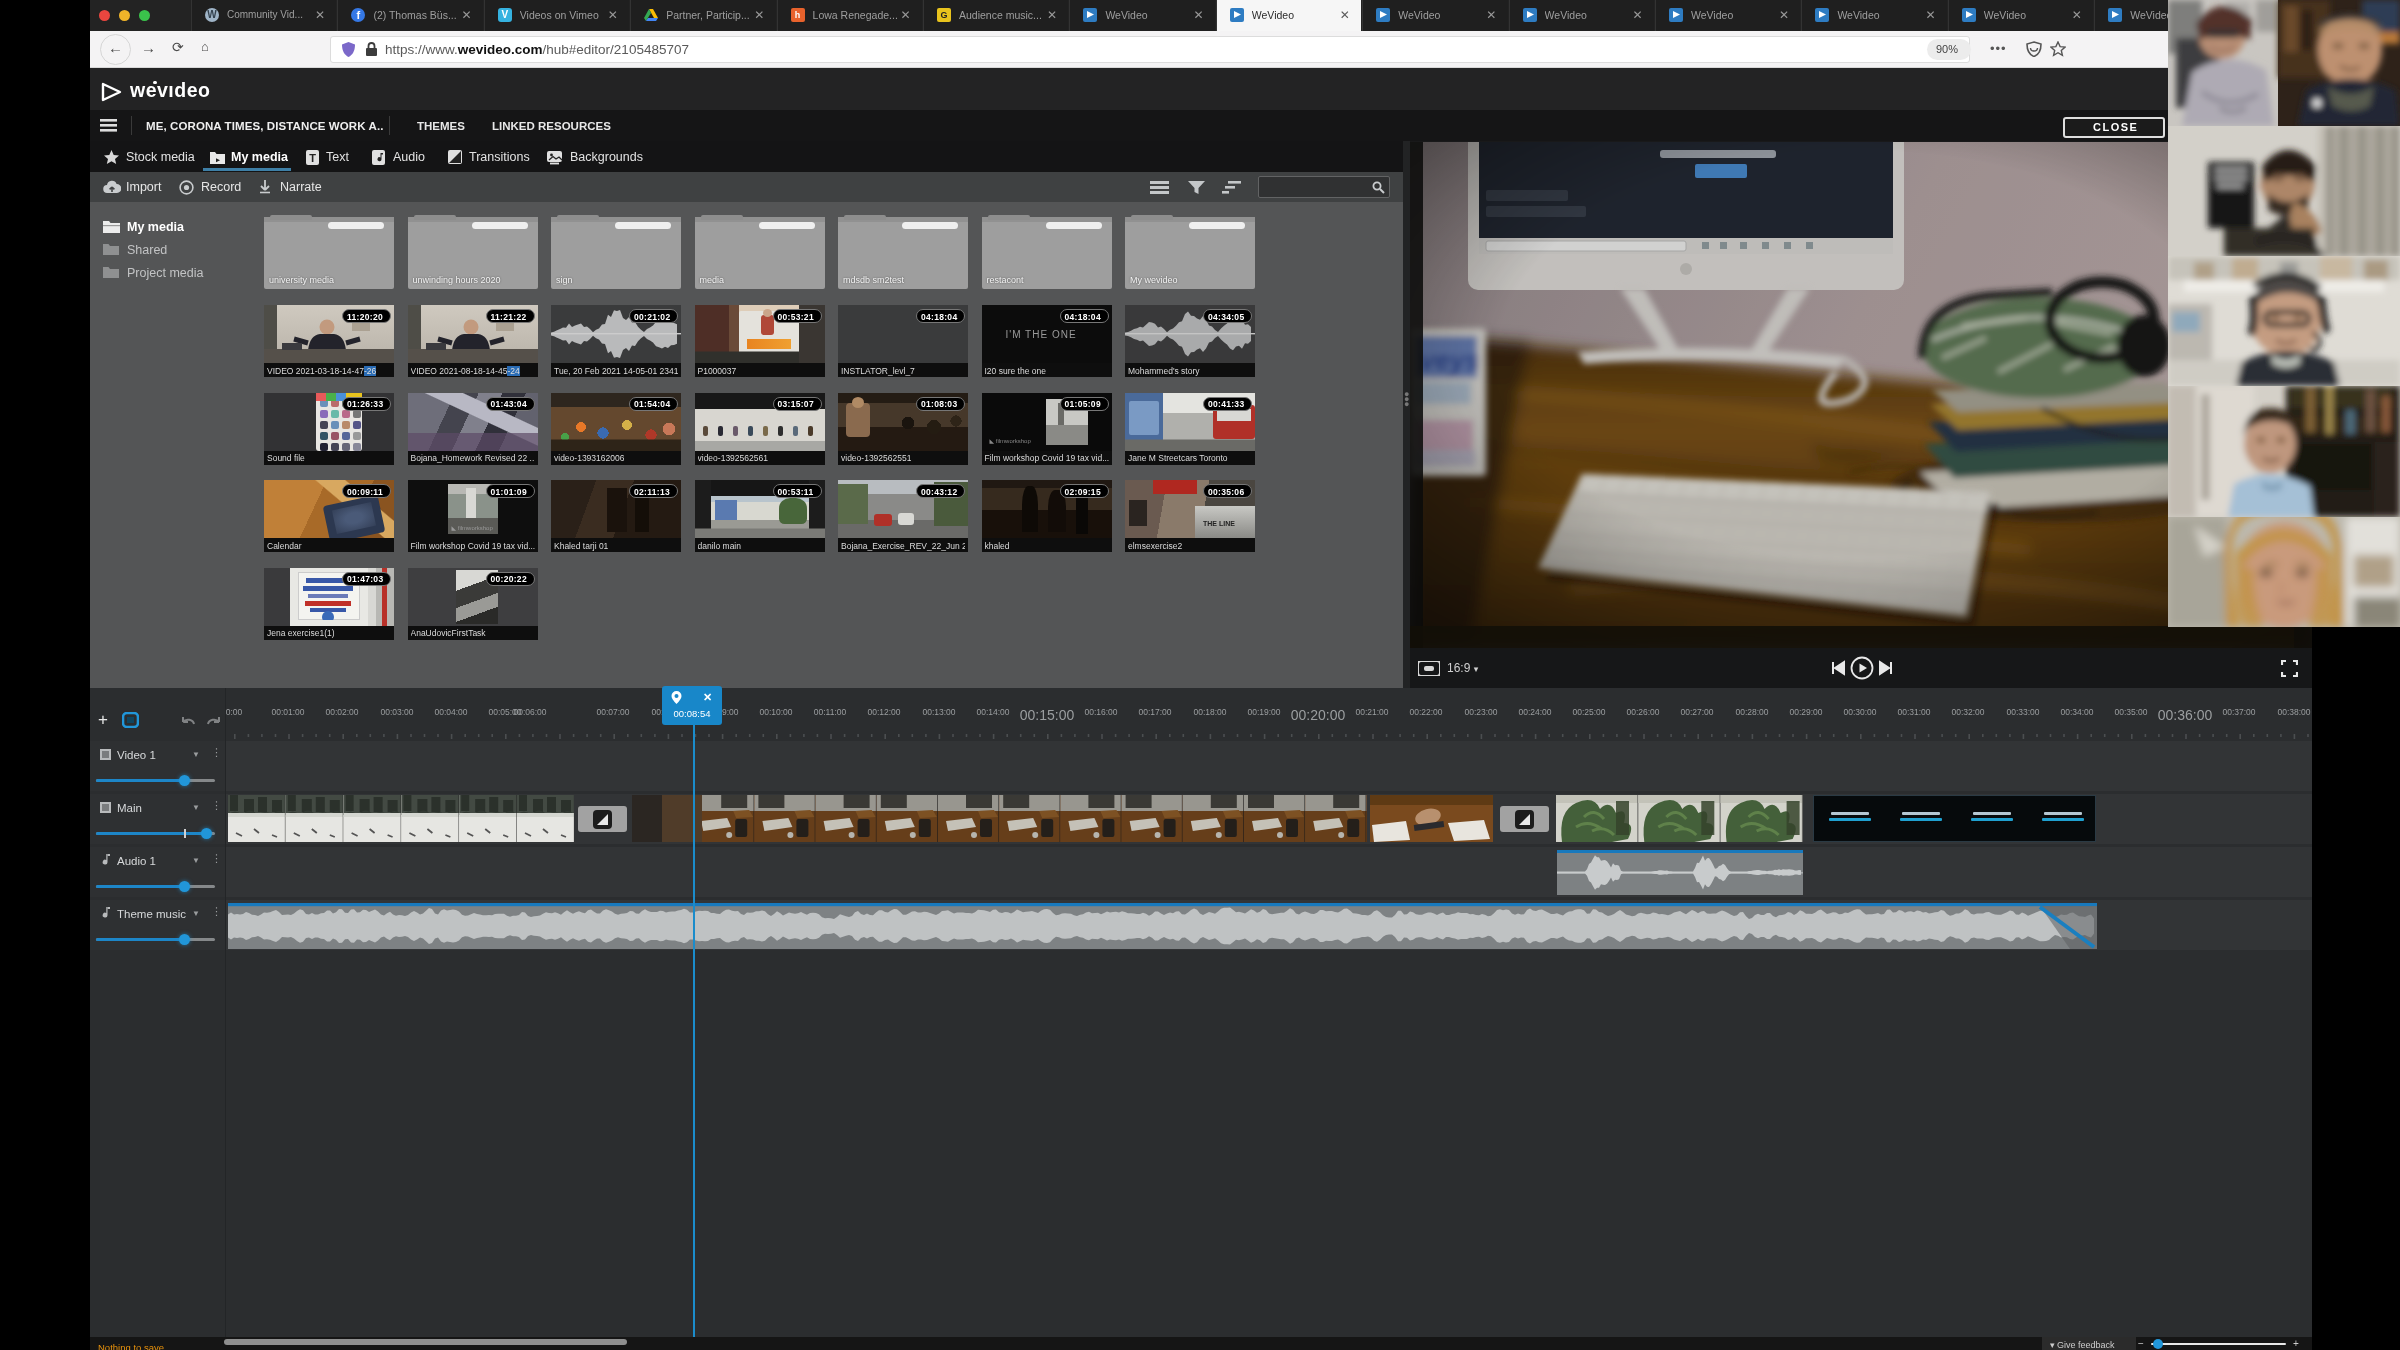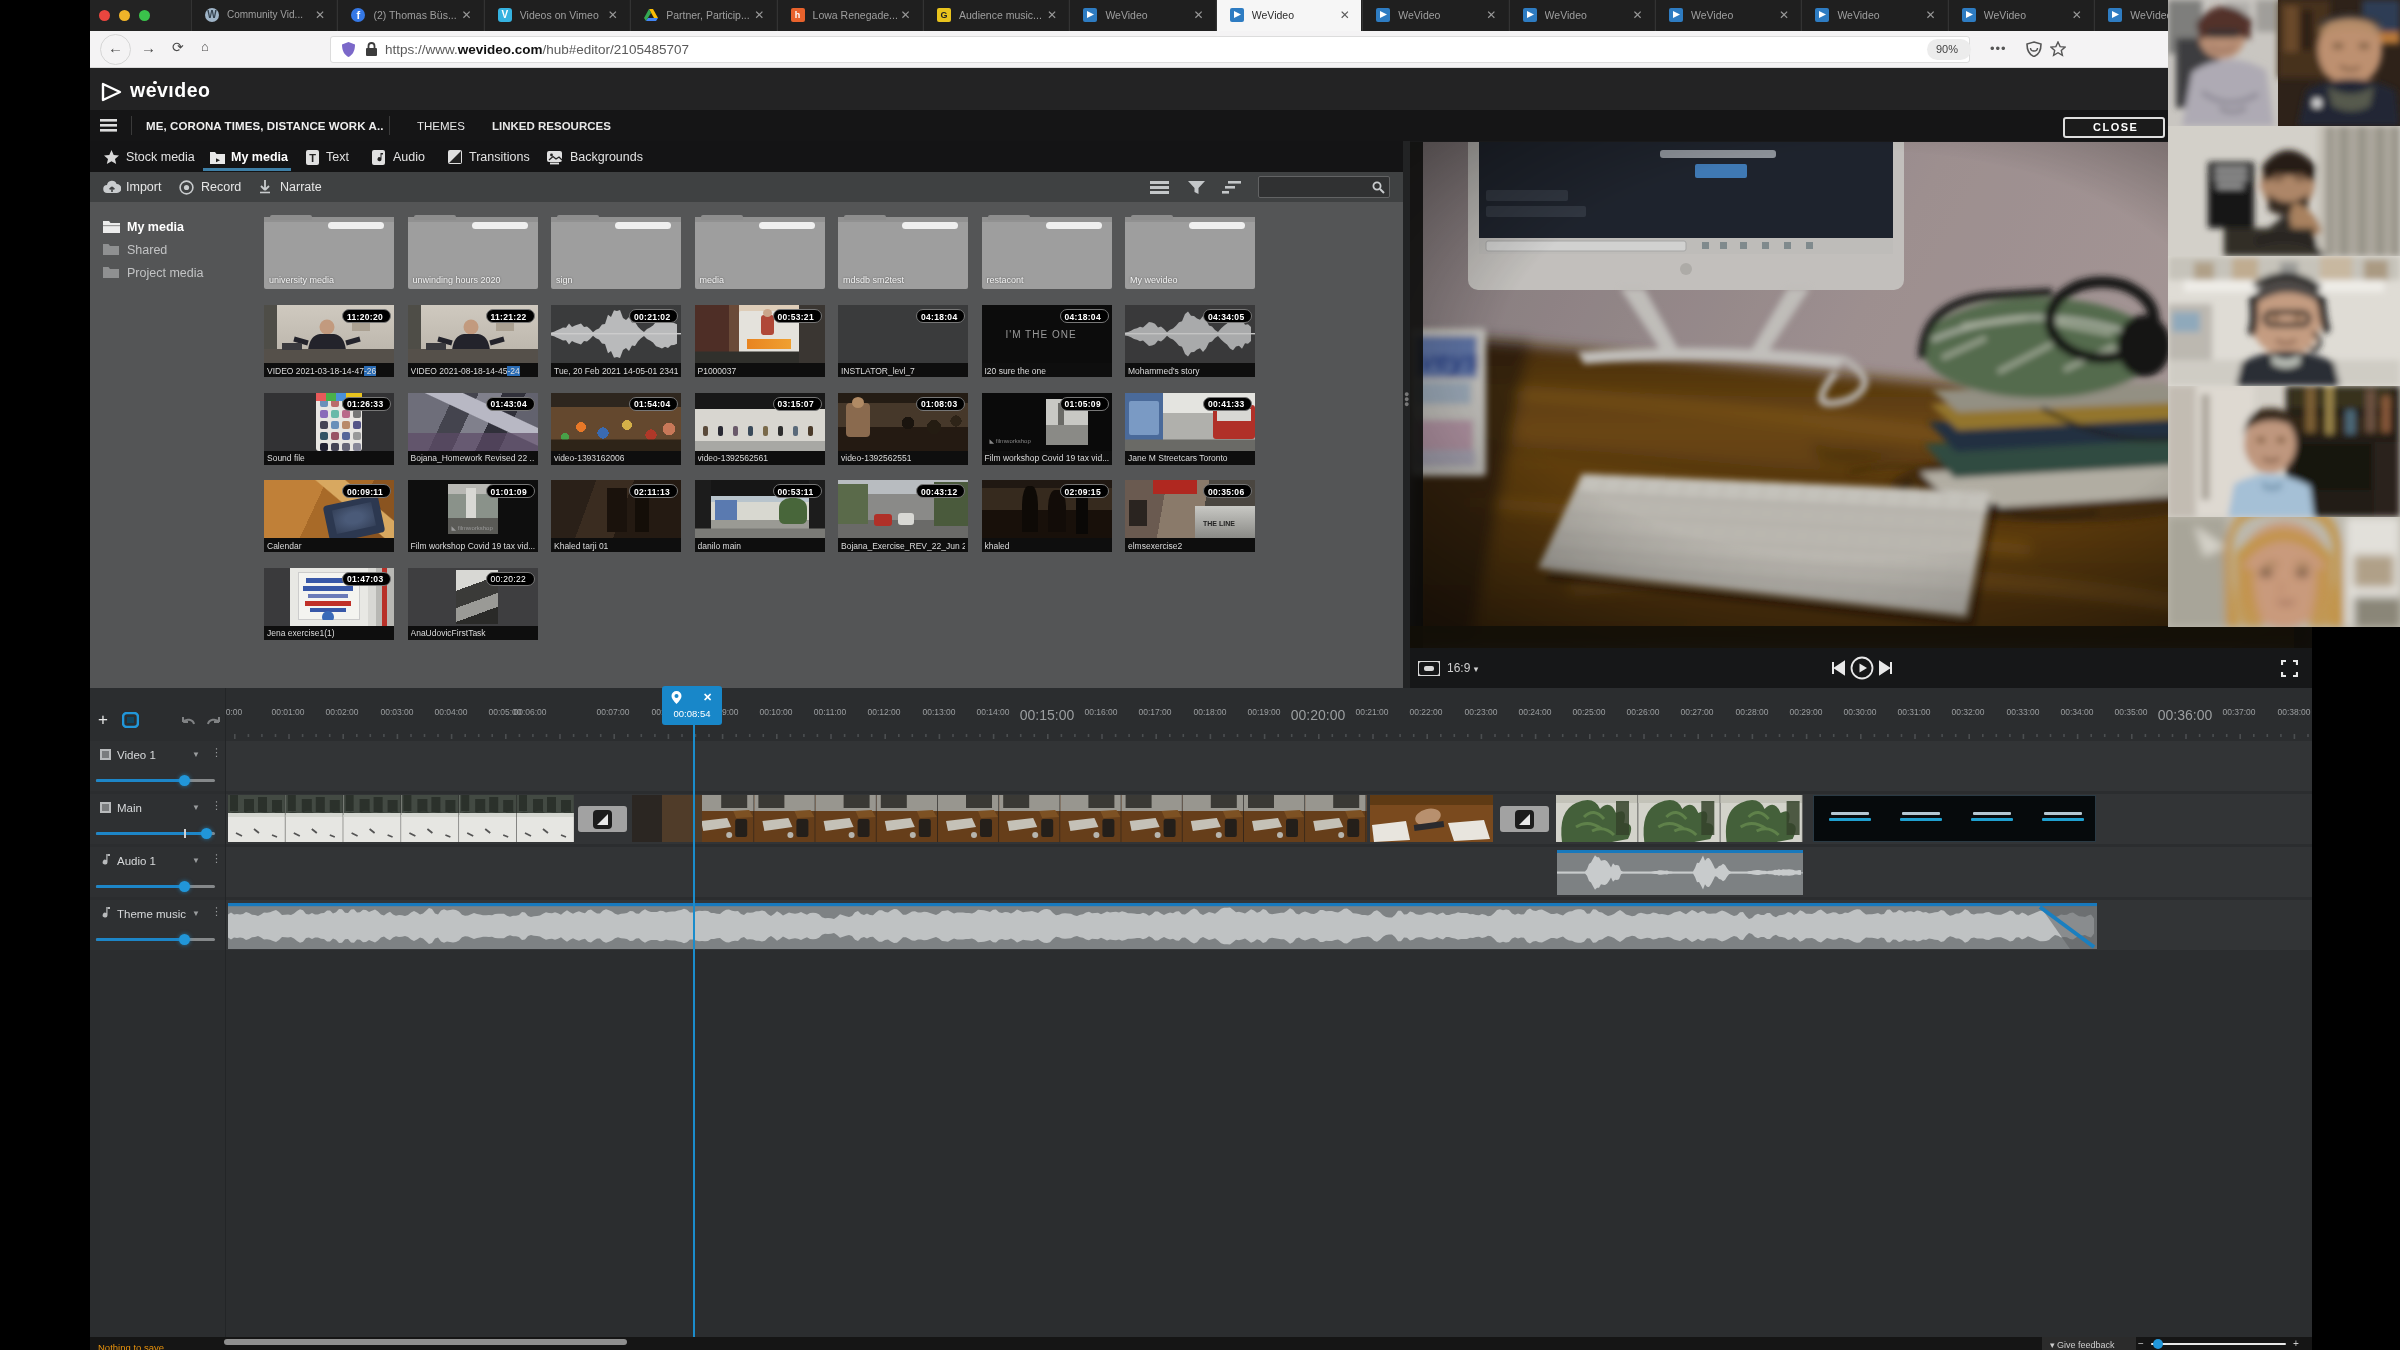--- a/index.html
+++ b/index.html
@@ -129,21 +129,21 @@
     <div class="a" style="left:153px;top:80.5px;width:3.5px;height:3.5px;background:#fff;border-radius:50%"></div>
     <div class="a" style="left:90px;top:110px;width:2222px;height:31px;background:#151516"></div>
     <svg class="a" style="left:100px;top:119px" width="17" height="13">
       <rect width="17" height="2.6" fill="#ddd"></rect>
       <rect y="5" width="17" height="2.6" fill="#ddd"></rect>
       <rect y="10" width="17" height="2.6" fill="#ddd"></rect>
     </svg>
     <div class="a" style="left:131px;top:116px;width:1px;height:19px;background:#3a3a3a"></div>
     <div class="tx" style="left:146px;top:119.5px;width:237px;overflow:hidden;font-size:11.5px;font-weight:bold;color:#efefef;letter-spacing:.1px">ME, CORONA TIMES, DISTANCE WORK A...</div>
     <div class="a" style="left:389px;top:116px;width:1px;height:19px;background:#3a3a3a"></div>
-    <div class="tx" style="left:417px;top:119.5px;font-size:11.5px;font-weight:normal;color:#e8e8e8">THEMES</div>
+    <div class="tx" style="left:417px;top:119.5px;font-size:11.5px;font-weight:bold;color:#e8e8e8">THEMES</div>
     <div class="tx" style="left:492px;top:119.5px;font-size:11.5px;font-weight:bold;color:#e8e8e8">LINKED RESOURCES</div>
     <div class="a" style="left:2063px;top:117px;width:102px;height:21px;border:2px solid #dedede;border-radius:3px;background:#1b1b1b"></div>
     <div class="tx" style="left:2093px;top:121px;font-size:11px;font-weight:bold;color:#fff;letter-spacing:1.5px">CLOSE</div>
     <div class="a" style="left:90px;top:141px;width:1313px;height:31px;background:#141415"></div>
     <div class="a" style="left:90px;top:172px;width:1313px;height:30px;background:#3f4142"></div>
     <div class="a" style="left:90px;top:202px;width:1313px;height:486px;background:#545556"></div>
     <svg class="a" style="left:103px;top:149px" width="17" height="17">
       <path d="M8.5 1 l2.2 4.9 5.3 .5 -4 3.5 1.2 5.2 -4.7-2.8 -4.7 2.8 1.2-5.2 -4-3.5 5.3-.5 Z" fill="#d8d8d8"></path>
     </svg>
     <div class="tx" style="left:126px;top:150px;font-size:12.5px;color:#e2e2e2">Stock media</div>
@@ -550,21 +550,21 @@
     <div class="a" style="left:342px;top:571.5px;width:49px;height:14px;background:#000;border-radius:7px;border:1.5px solid #777"></div>
     <div class="tx" style="left:347px;top:574.0px;font-size:8.5px;font-weight:bold;color:#fff;letter-spacing:.3px">01:47:03</div>
     <div class="a" style="left:407.5px;top:567.5px;width:130px;height:72px;background:#1c1c1c;overflow:hidden"></div>
     <div class="a" style="left:407.5px;top:567.5px;width:130px;height:58px;overflow:hidden">
       <div class="a" style="left:0;top:0;width:130px;height:58px;background:#3e3e40"></div>
       <div class="a" style="left:48px;top:2px;width:42px;height:54px;background:linear-gradient(160deg,#d8d8d4 0 30%,#3a3a38 30% 55%,#9a9a96 55% 75%,#2a2a28 75%)"></div>
     </div>
     <div class="a" style="left:407.5px;top:625.5px;width:130px;height:14px;background:#0e0e0e"></div>
     <div class="tx" style="left:410.5px;top:628.0px;max-width:124px;overflow:hidden;font-size:8.5px;color:#dcdcdc">AnaUdovicFirstTask</div>
     <div class="a" style="left:485.5px;top:571.5px;width:49px;height:14px;background:#000;border-radius:7px;border:1.5px solid #777"></div>
-    <div class="tx" style="left:490.5px;top:574.0px;font-size:8.5px;font-weight:normal;color:#fff;letter-spacing:.3px">00:20:22</div>
+    <div class="tx" style="left:490.5px;top:574.0px;font-size:8.5px;font-weight:bold;color:#fff;letter-spacing:.3px">00:20:22</div>
     <div class="a" style="left:1403px;top:141px;width:909px;height:547px;background:#19191a"></div>
     <div class="a" style="left:1403px;top:141px;width:7px;height:547px;background:#222324"></div>
     <div class="tx" style="left:1404px;top:392px;font-size:9px;color:#777;letter-spacing:0px;line-height:5px">●<br>●<br>●</div>
     <svg class="a" style="left:1410px;top:142px" width="902" height="506" viewBox="0 0 902 506">
 <defs>
 <filter id="bl1" x="-25%" y="-25%" width="150%" height="150%">
           <feGaussianBlur stdDeviation="3"></feGaussianBlur>
         </filter>
 <filter id="bl2" x="-30%" y="-30%" width="160%" height="160%">
           <feGaussianBlur stdDeviation="7"></feGaussianBlur>

